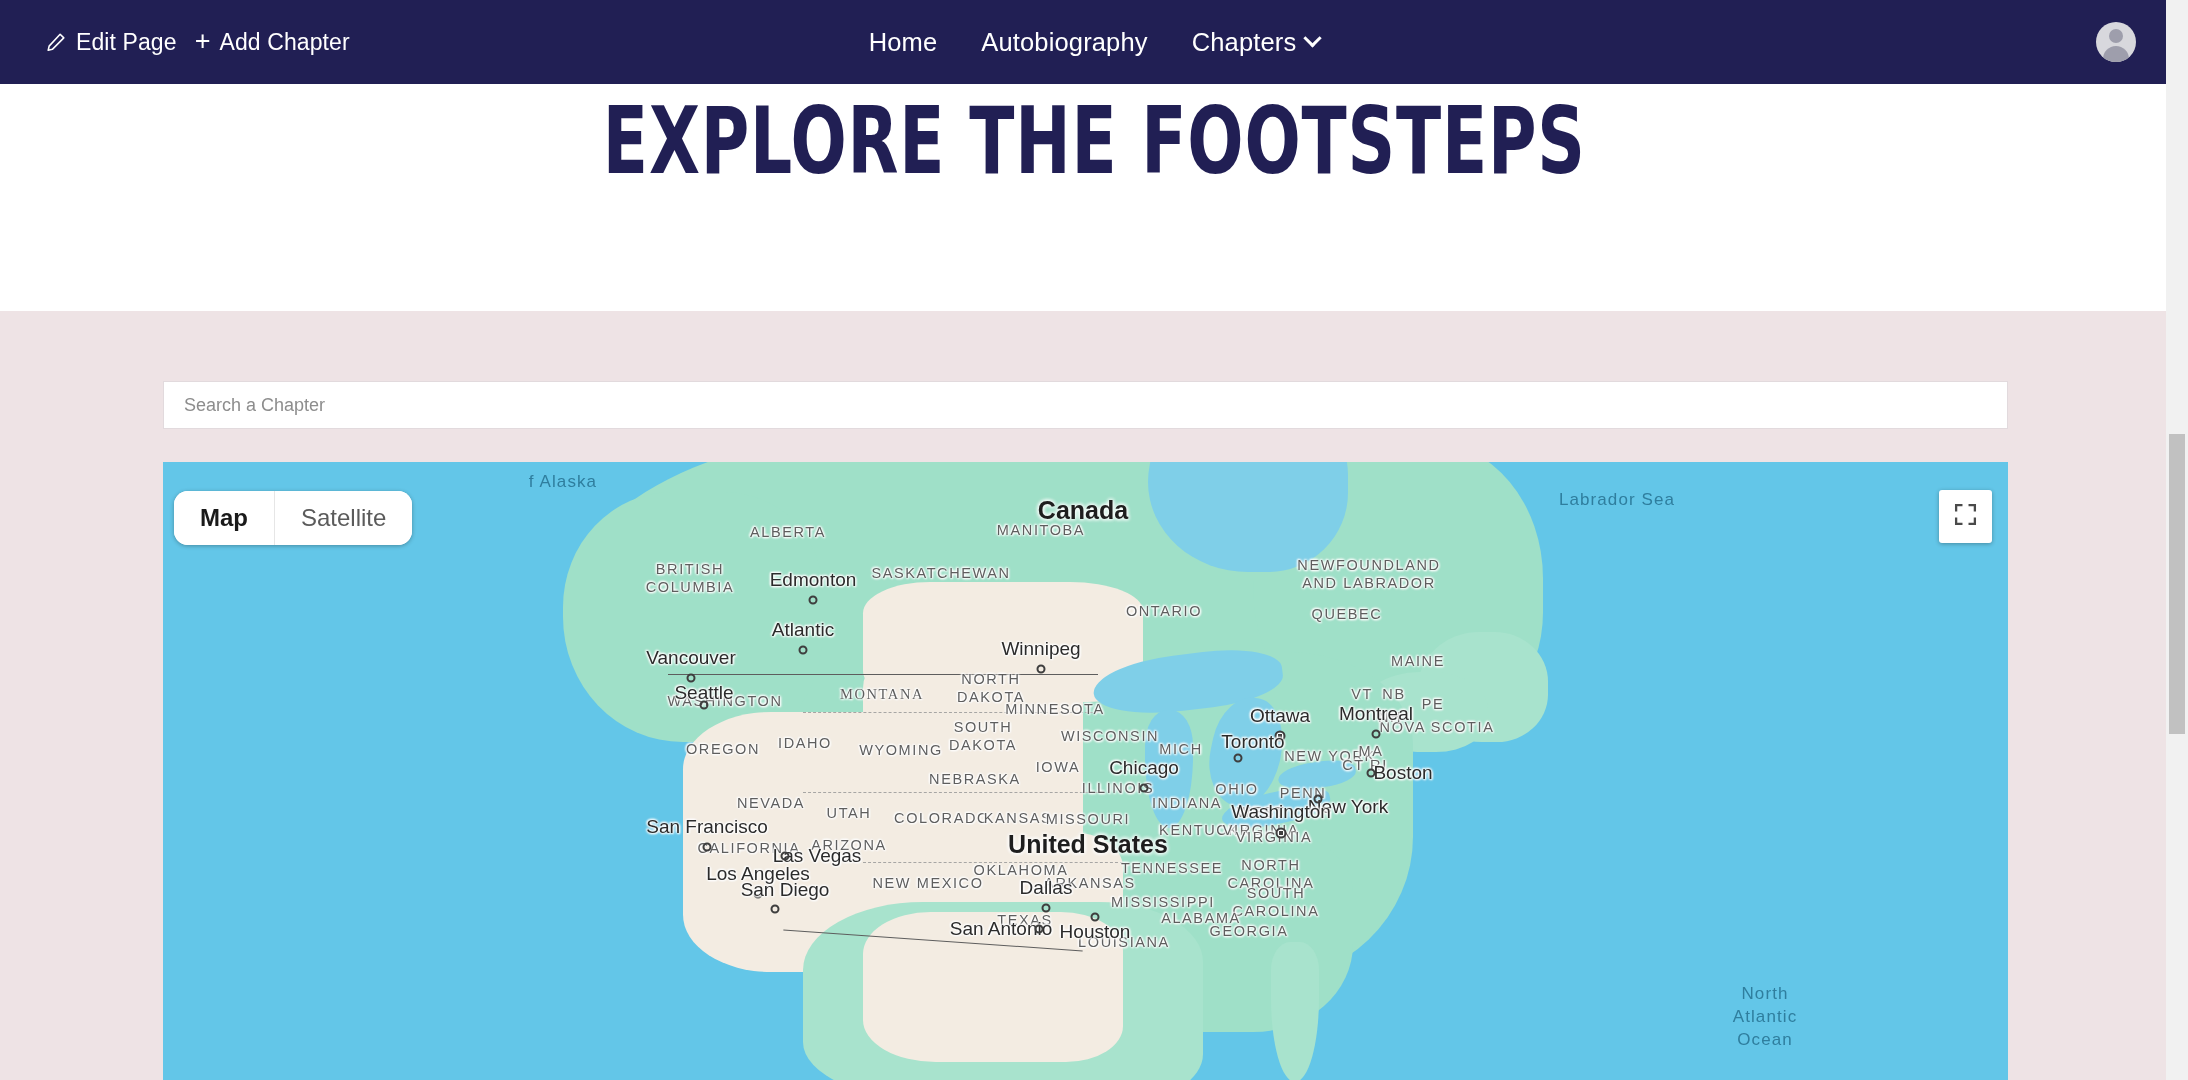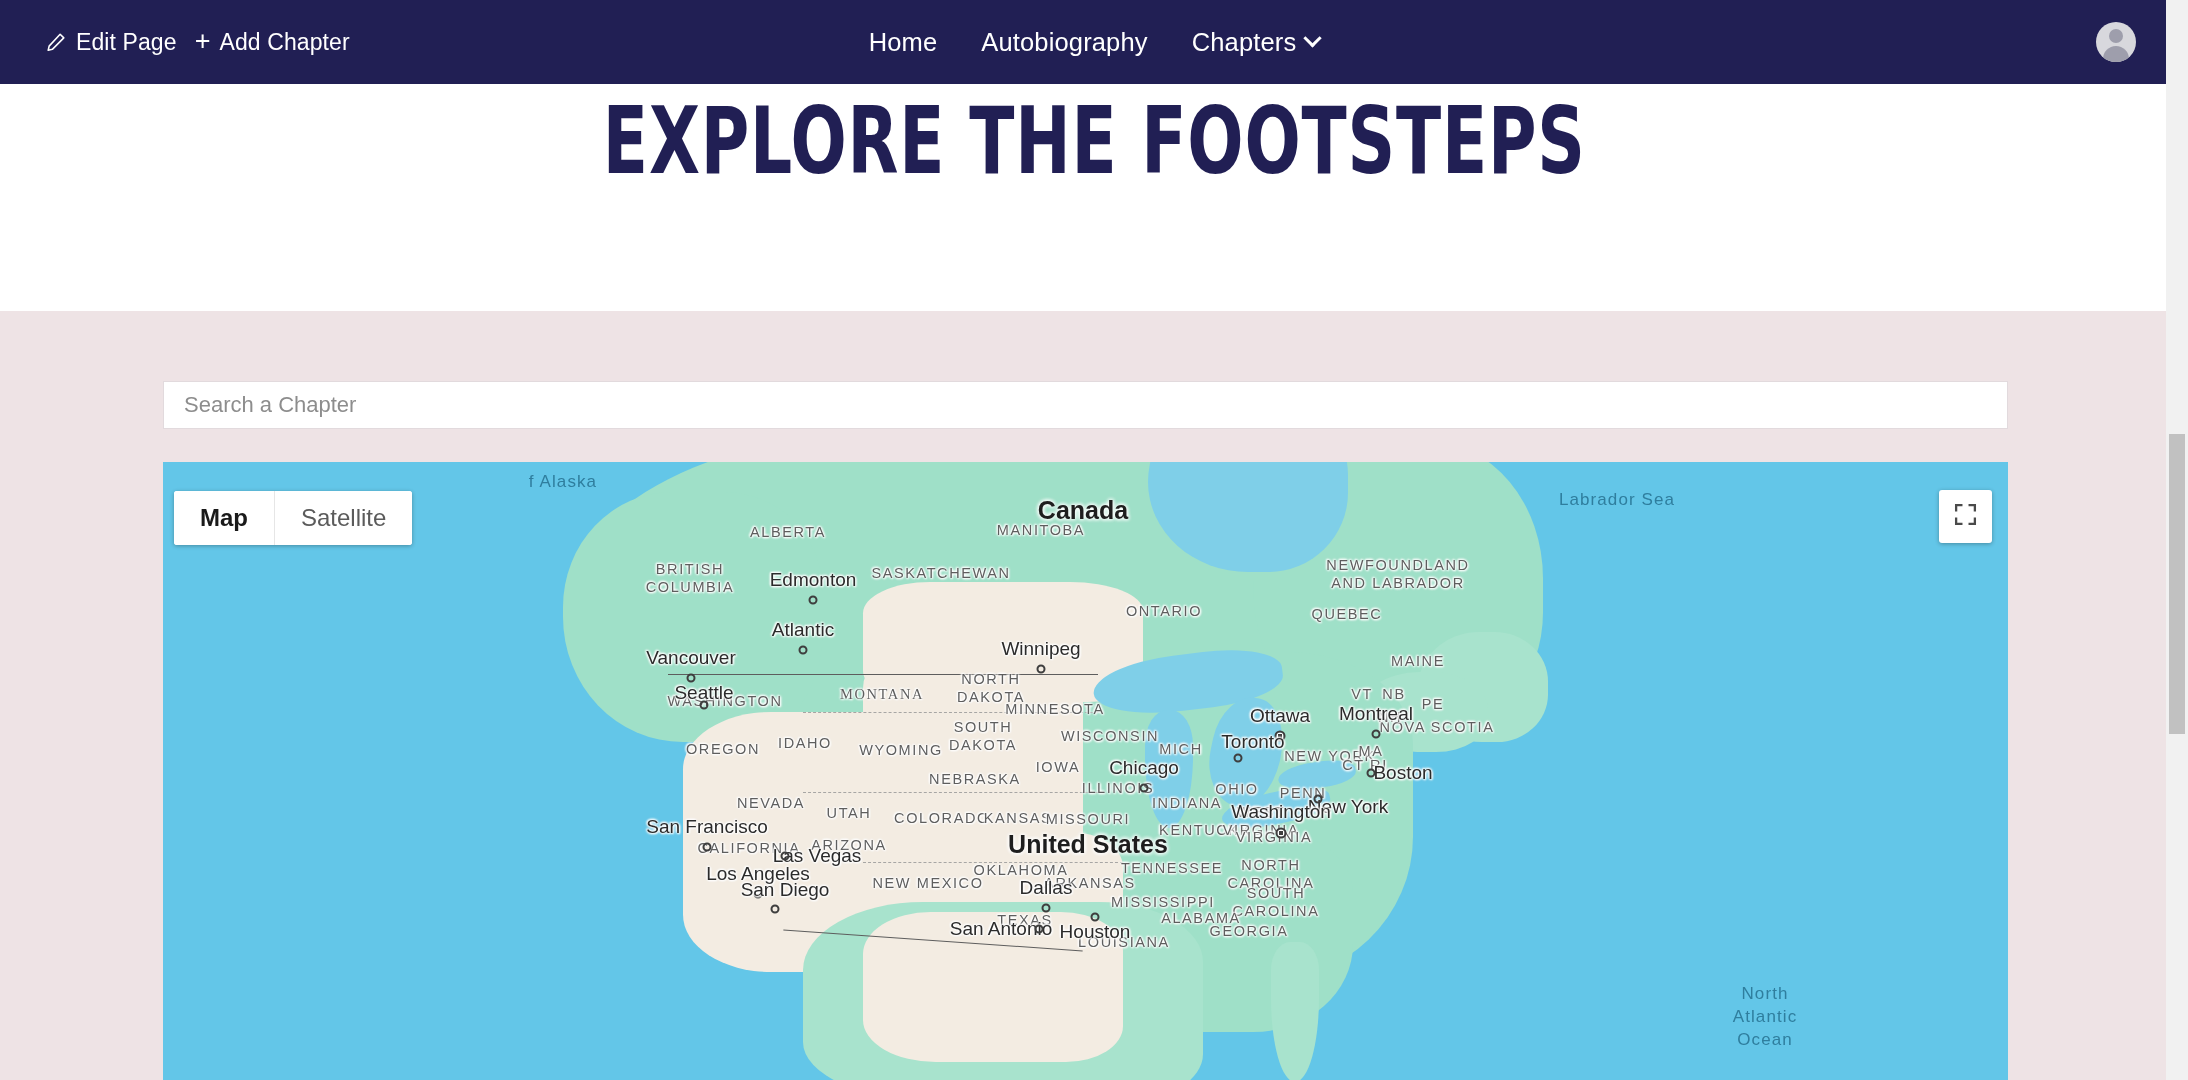--- a/index.html
+++ b/index.html
@@ -153,21 +153,21 @@
     top: 70px;
     width: 1845px;
     height: 48px;
   }
   .search-input {
     width: 100%;
     height: 100%;
     border: 1px solid #e2dadd;
     background: #ffffff;
     font-family: "Liberation Sans", sans-serif;
-    font-size: 22px;
+    font-size: 18px;
     color: #15803d;
     padding: 0 20px;
     outline: none;
     border-radius: 0;
   }
   .search-input::placeholder { color: #8d8d8d; }
 
   
   .map {
     position: absolute;
@@ -250,21 +250,21 @@
     position: absolute;
     border-top: 1.6px solid #5d5d5d;
   }
 
   
   .map-switch {
     position: absolute;
     left: 11px; top: 29px;
     display: flex;
     background: #ffffff;
-    border-radius: 3px;
+    border-radius: 14px;
     box-shadow: 0 1px 4px rgba(0,0,0,.3);
     overflow: hidden;
     z-index: 20;
   }
   .map-switch-btn {
     font-family: "Liberation Sans", sans-serif;
     font-size: 24px;
     padding: 13px 26px;
     cursor: pointer;
     background: #ffffff;
@@ -431,21 +431,21 @@
 Ocean</div>
 
         <div id="region-labels">
             <div class="mlabel state" style="left: 625px; top: 70px; white-space: pre-line; text-align: center; line-height: 1.25;">ALBERTA</div>
             <div class="mlabel state" style="left: 527px; top: 96px; white-space: pre-line; text-align: center; line-height: 1.25; margin-top: 20px;">BRITISH
 COLUMBIA</div>
             <div class="mlabel state" style="left: 778px; top: 111px; white-space: pre-line; text-align: center; line-height: 1.25;">SASKATCHEWAN</div>
             <div class="mlabel state" style="left: 878px; top: 68px; white-space: pre-line; text-align: center; line-height: 1.25;">MANITOBA</div>
             <div class="mlabel state" style="left: 1001px; top: 149px; white-space: pre-line; text-align: center; line-height: 1.25;">ONTARIO</div>
             <div class="mlabel state" style="left: 1152px; top: 152px; white-space: pre-line; text-align: center; line-height: 1.25; margin-left: 32px;">QUEBEC</div>
-            <div class="mlabel state" style="left: 1235px; top: 112px; white-space: pre-line; text-align: center; line-height: 1.25;">NEWFOUNDLAND
+            <div class="mlabel state" style="left: 1206px; top: 112px; white-space: pre-line; text-align: center; line-height: 1.25;">NEWFOUNDLAND
 AND LABRADOR</div>
             <div class="mlabel state" style="left: 1231px; top: 232px; white-space: pre-line; text-align: center; line-height: 1.25;">NB</div>
             <div class="mlabel state" style="left: 1270px; top: 242px; white-space: pre-line; text-align: center; line-height: 1.25;">PE</div>
             <div class="mlabel state" style="left: 1274px; top: 265px; white-space: pre-line; text-align: center; line-height: 1.25;">NOVA SCOTIA</div>
             <div class="mlabel state" style="left: 562px; top: 239px; white-space: pre-line; text-align: center; line-height: 1.25;">WASHINGTON</div>
             <div class="mlabel state" style="left: 560px; top: 287px; white-space: pre-line; text-align: center; line-height: 1.25;">OREGON</div>
             <div class="mlabel state" style="left: 642px; top: 281px; white-space: pre-line; text-align: center; line-height: 1.25;">IDAHO</div>
             <div class="mlabel state" style="left: 719px; top: 232px; white-space: pre-line; text-align: left; line-height: 1.25; font-family: Liberation Serif, serif;">MONTANA</div>
             <div class="mlabel state" style="left: 738px; top: 288px; white-space: pre-line; text-align: center; line-height: 1.25;">WYOMING</div>
             <div class="mlabel state" style="left: 828px; top: 226px; white-space: pre-line; text-align: center; line-height: 1.25;">NORTH

